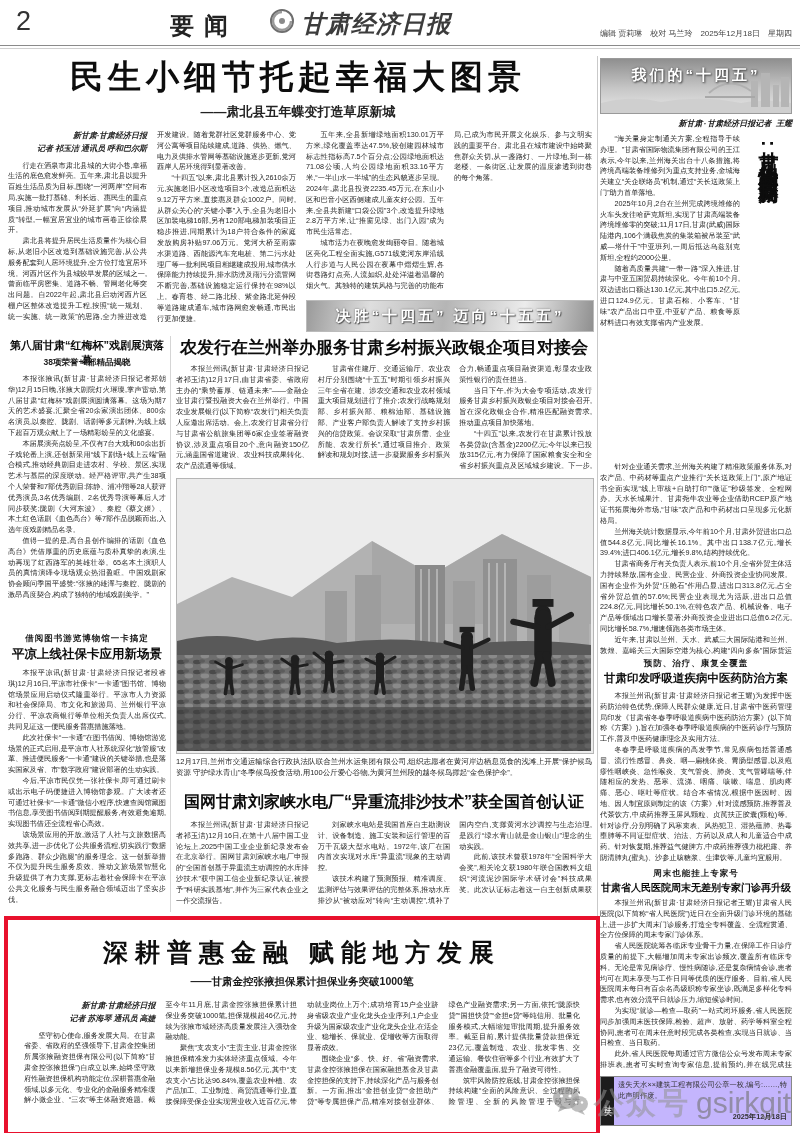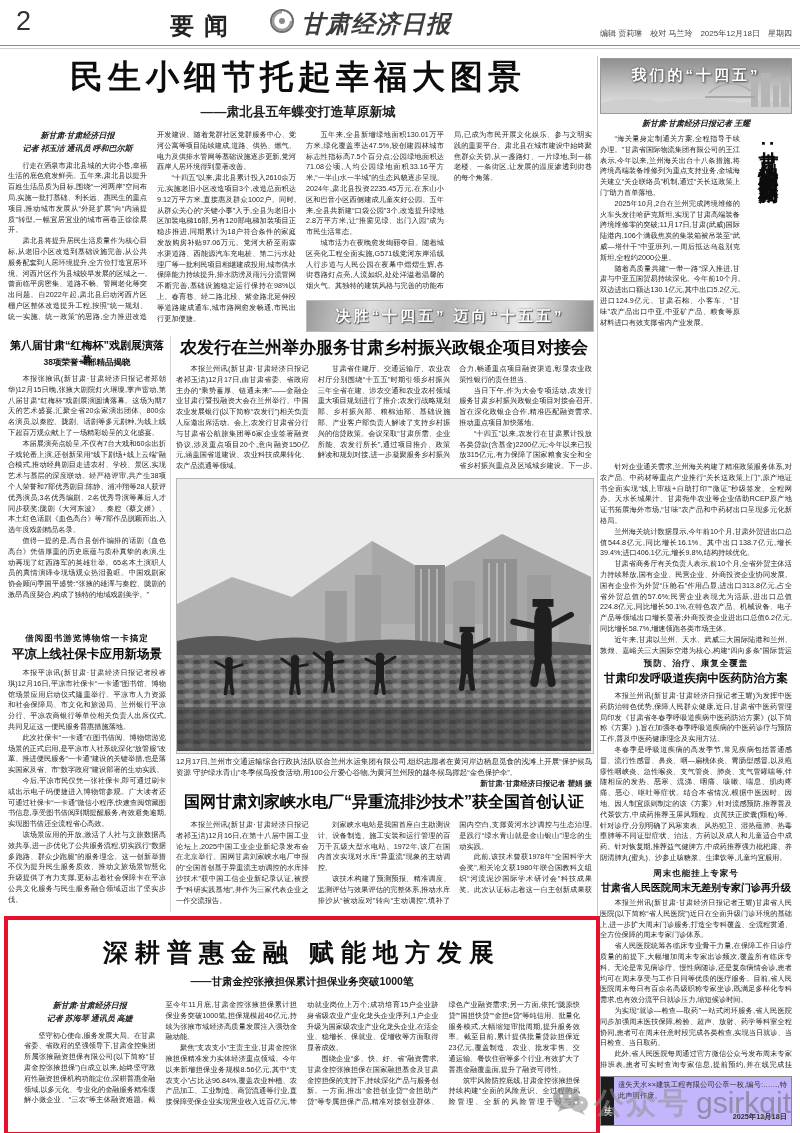--- a/index.html
+++ b/index.html
@@ -6,21 +6,21 @@
   #page{position:relative;width:800px;height:1133px;background:#fff;overflow:hidden;
         font-family:"Liberation Sans","DejaVu Sans",sans-serif;color:#1a1a1a;}
   .abs{position:absolute;}
   .ctr{text-align:center;}
   .bodytext{font-size:7.2px;line-height:1.5;text-align:justify;color:#262626;overflow:hidden;column-fill:auto;}
   .bodytext p{margin:0;text-indent:2em;}
   .cols2{column-count:2;column-gap:10px;}
   .cols3{column-count:3;column-gap:9px;}
   .cols4{column-count:4;column-gap:10px;}
   .byline{font-family:"Liberation Serif","DejaVu Serif",serif;font-weight:700;font-style:italic;
-          font-size:8px;text-align:center;line-height:1.6;margin-bottom:5px;text-indent:0;}
+          font-size:8px;text-align:right;line-height:1.6;margin-bottom:5px;text-indent:0;}
   .kicker{font-size:8.5px;font-weight:700;letter-spacing:1px;}
   .htitle{font-weight:900;color:#0d0d0d;}
   .divider{border-left:1px solid #d5d5d5;width:0;}
   
   #hdr-rule{left:0;top:45px;width:800px;height:2px;border-top:1px solid #8a8a8a;border-bottom:1px solid #d0d0d0;}
   #page-num{left:16px;top:6px;font-size:27px;color:#333;}
   #section-name{left:170px;top:10px;font-size:24px;font-weight:900;letter-spacing:10px;color:#222;}
   #masthead{left:268px;top:8px;display:flex;align-items:center;gap:5px;}
   #masthead-title{font-family:"Liberation Serif","DejaVu Serif",serif;font-weight:900;font-style:italic;
                   font-size:24px;color:#3c3c3c;letter-spacing:1px;}
@@ -55,22 +55,22 @@
   #red-box{left:4px;top:916px;width:588px;height:212px;border:4px solid #e8112d;background:#fff;}
   #fin-title{left:0;top:16px;width:588px;font-size:25px;letter-spacing:7px;}
   #fin-sub{left:0;top:55px;width:588px;font-size:10.5px;font-weight:700;}
   #fin-body{left:16px;top:80px;width:556px;height:116px;}
   
   #banner14{left:600px;top:58px;width:190px;height:54px;border:1px solid #9a9a9a;
     background:linear-gradient(#8f8f8f,#c7c7c7 55%,#e8e8e8);overflow:hidden;}
   #banner14-label{position:absolute;left:0;top:7px;width:100%;text-align:center;color:#fff;font-size:15px;
     font-weight:900;letter-spacing:3px;text-shadow:1px 1px 2px #4a4a4a,0 0 2px #555;}
   #banner14 svg{position:absolute;left:0;bottom:0;}
-  #g-byline{left:600px;top:118px;width:192px;font-family:Liberation Serif, serif;
-    font-weight:700;font-style:italic;font-size:8px;text-align:center;}
+  #g-byline{left:600px;top:118px;width:192px;font-family:Liberation Mono, monospace;
+    font-weight:700;font-style:italic;font-size:8px;text-align:right;}
   #g-part1{left:600px;top:134px;width:140px;height:324px;}
   #g-vtitle{left:746px;top:136px;width:46px;height:324px;writing-mode:vertical-rl;
     font-size:20px;font-weight:900;letter-spacing:2px;color:#0d0d0d;text-align:justify;line-height:46px;}
   #g-part2{left:600px;top:462px;width:192px;height:192px;}
   #tcm-kicker{left:600px;top:658px;width:192px;}
   #tcm-title{left:600px;top:671px;width:192px;font-size:11.5px;}
   #tcm-body{left:600px;top:691px;width:192px;height:172px;}
   #hosp-kicker{left:600px;top:868px;width:192px;}
   #hosp-title{left:600px;top:881px;width:192px;font-size:10px;}
   #hosp-body{left:600px;top:898px;width:192px;height:170px;}
@@ -235,21 +235,20 @@
             <path d="M-3 8 L-17 5" stroke-width="3.4"></path>
             <path d="M3 8 L16 1" stroke-width="3.4"></path>
             <path d="M-2 24 L-5 40" stroke-width="4.4"></path>
             <path d="M2 24 L5 40" stroke-width="4.4"></path>
           </g>
       </g>
     </svg>
   </div>
   <div class="abs" id="photo-cap">
     <span>12月17日,兰州市交通运输综合行政执法队联合兰州水运集团有限公司,组织志愿者在黄河岸边栖息觅食的浅滩上开展“保护候鸟资源 守护绿水青山”冬季候鸟投食活动,用100公斤爱心谷物,为黄河兰州段的越冬候鸟撑起“金色保护伞”。</span>
-    <div id="photo-credit">新甘肃·甘肃经济日报记者 瞿娟 摄</div>
   </div>
 
   <div class="abs ctr htitle" id="ljx-title">国网甘肃刘家峡水电厂“异重流排沙技术”获全国首创认证</div>
   <div class="abs bodytext cols3" id="ljx-body">
       <p>本报兰州讯(新甘肃·甘肃经济日报记者祁玉洁)12月16日,在第十八届中国工业论坛上,2025中国工业企业新纪录发布会在北京举行。国网甘肃刘家峡水电厂申报的“全国首创基于异重流主动调控的水库排沙技术”获中国工信企业新纪录认证,被授予“科研实践基地”,并作为三家代表企业之一作交流报告。</p>
       <p>刘家峡水电站是我国首座自主勘测设计、设备制造、施工安装和运行管理的百万千瓦级大型水电站。1972年,该厂在国内首次实现对水库“异重流”现象的主动调控。</p>
       <p>该技术构建了预测预报、精准调度、监测评估与效果评估的完整体系,推动水库排沙从“被动应对”转向“主动调控”,填补了国内空白,支撑黄河水沙调控与生态治理,是践行“绿水青山就是金山银山”理念的生动实践。</p>
       <p>此前,该技术曾获1978年“全国科学大会奖”,相关论文获1980年联合国教科文组织“河流泥沙国际学术研讨会”科技成果奖。此次认证标志着这一自主创新成果获得权威认可,为成果转化与产业化注入新动力。</p>
     </div>
 

